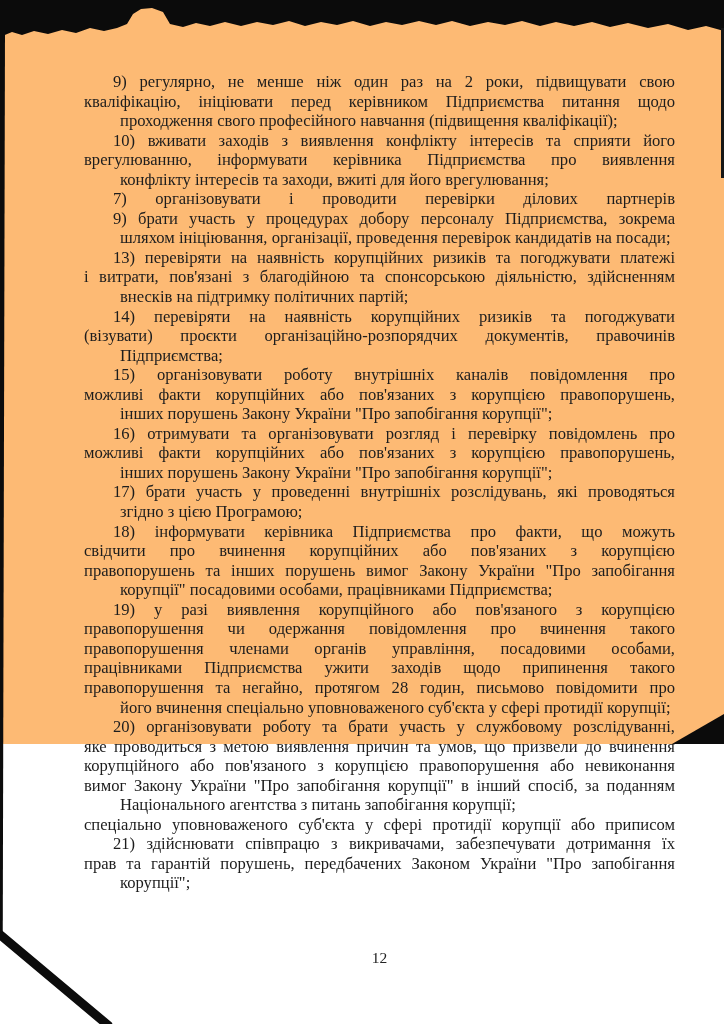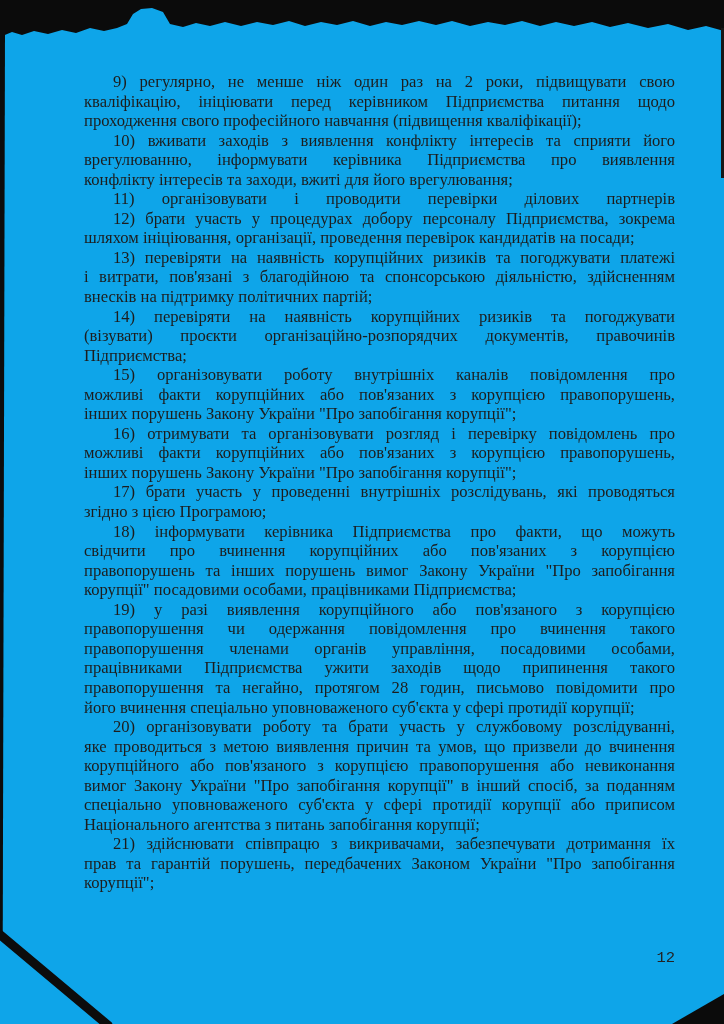--- a/index.html
+++ b/index.html
@@ -1,37 +1,37 @@
 <!DOCTYPE html>
 <html><head>
 <meta charset="utf-8">
 <style>
   html,body { margin:0; padding:0; }
   body {
     width:724px; height:1024px; position:relative; overflow:hidden;
     background:#ffffff;
     font-family:"Liberation Serif","DejaVu Serif",serif;
   }
-  .page { position:absolute; left:0; top:0; width:724px; height:1024px; background:#0ea5e9; }
+  .page { position:absolute; left:0; top:0; width:724px; height:744px; background:#fdba74; }
 
   
   .content {
     position:absolute; left:84px; top:72px; width:591px;
     color:#1d1d1d; font-size:16.6px; line-height:19.55px;
   }
   .line {
     white-space:nowrap; height:19.55px;
     text-align:justify; text-align-last:justify;
   }
   .line.first { text-indent:29px; }
-  .line.plast { text-align-last:left; }
+  .line.plast { text-align-last:left;margin-left:36px; }
 
   .pagenum {
     position:absolute; left:84px; top:949px; width:591px;
-    text-align:right; font-size:15.5px; color:#232323;font-family:Liberation Mono, monospace;
+    text-align:center; font-size:15.5px; color:#232323;
   }
 
   
   .scan-top {
     position:absolute; left:0; top:0; width:724px; height:37px; background:#0b0b0b;
     clip-path:polygon(0px 0px,724px 0px,724px 31px,706px 26px,688px 30px,668px 24px,
       648px 28px,628px 23px,610px 27px,592px 22px,574px 26px,556px 22px,540px 26px,
       522px 21px,505px 25px,488px 22px,470px 26px,452px 21px,436px 25px,419px 21px,
       402px 25px,386px 22px,370px 26px,353px 21px,337px 25px,321px 22px,305px 26px,
       289px 21px,273px 25px,257px 22px,241px 26px,225px 22px,210px 26px,196px 23px,
@@ -59,22 +59,22 @@
 <body>
 
 <div class="page">
   <div class="content">
       <div class="line first">9) регулярно, не менше ніж один раз на 2 роки, підвищувати свою</div>
       <div class="line">кваліфікацію, ініціювати перед керівником Підприємства питання щодо</div>
       <div class="line plast">проходження свого професійного навчання (підвищення кваліфікації);</div>
       <div class="line first">10) вживати заходів з виявлення конфлікту інтересів та сприяти його</div>
       <div class="line">врегулюванню, інформувати керівника Підприємства про виявлення</div>
       <div class="line plast">конфлікту інтересів та заходи, вжиті для його врегулювання;</div>
-      <div class="line first">11) організовувати і проводити перевірки ділових партнерів</div>
-      <div class="line first">12) брати участь у процедурах добору персоналу Підприємства, зокрема</div>
+      <div class="line first">7) організовувати і проводити перевірки ділових партнерів</div>
+      <div class="line first">9) брати участь у процедурах добору персоналу Підприємства, зокрема</div>
       <div class="line plast">шляхом ініціювання, організації, проведення перевірок кандидатів на посади;</div>
       <div class="line first">13) перевіряти на наявність корупційних ризиків та погоджувати платежі</div>
       <div class="line">і витрати, пов'язані з благодійною та спонсорською діяльністю, здійсненням</div>
       <div class="line plast">внесків на підтримку політичних партій;</div>
       <div class="line first">14) перевіряти на наявність корупційних ризиків та погоджувати</div>
       <div class="line">(візувати) проєкти організаційно-розпорядчих документів, правочинів</div>
       <div class="line plast">Підприємства;</div>
       <div class="line first">15) організовувати роботу внутрішніх каналів повідомлення про</div>
       <div class="line">можливі факти корупційних або пов'язаних з корупцією правопорушень,</div>
       <div class="line plast">інших порушень Закону України "Про запобігання корупції";</div>
@@ -90,22 +90,22 @@
       <div class="line first">19) у разі виявлення корупційного або пов'язаного з корупцією</div>
       <div class="line">правопорушення чи одержання повідомлення про вчинення такого</div>
       <div class="line">правопорушення членами органів управління, посадовими особами,</div>
       <div class="line">працівниками Підприємства ужити заходів щодо припинення такого</div>
       <div class="line">правопорушення та негайно, протягом 28 годин, письмово повідомити про</div>
       <div class="line plast">його вчинення спеціально уповноваженого суб'єкта у сфері протидії корупції;</div>
       <div class="line first">20) організовувати роботу та брати участь у службовому розслідуванні,</div>
       <div class="line">яке проводиться з метою виявлення причин та умов, що призвели до вчинення</div>
       <div class="line">корупційного або пов'язаного з корупцією правопорушення або невиконання</div>
       <div class="line">вимог Закону України "Про запобігання корупції" в інший спосіб, за поданням</div>
+      <div class="line plast">Національного агентства з питань запобігання корупції;</div>
       <div class="line">спеціально уповноваженого суб'єкта у сфері протидії корупції або приписом</div>
-      <div class="line plast">Національного агентства з питань запобігання корупції;</div>
       <div class="line first">21) здійснювати співпрацю з викривачами, забезпечувати дотримання їх</div>
       <div class="line">прав та гарантій порушень, передбачених Законом України "Про запобігання</div>
       <div class="line plast">корупції";</div>
     </div>
   <div class="pagenum">12</div>
   <div class="scan-top"></div>
   <div class="scan-left"></div>
   <div class="scan-right"></div>
   <div class="scan-diag"></div>
   <div class="scan-corner-br"></div>

